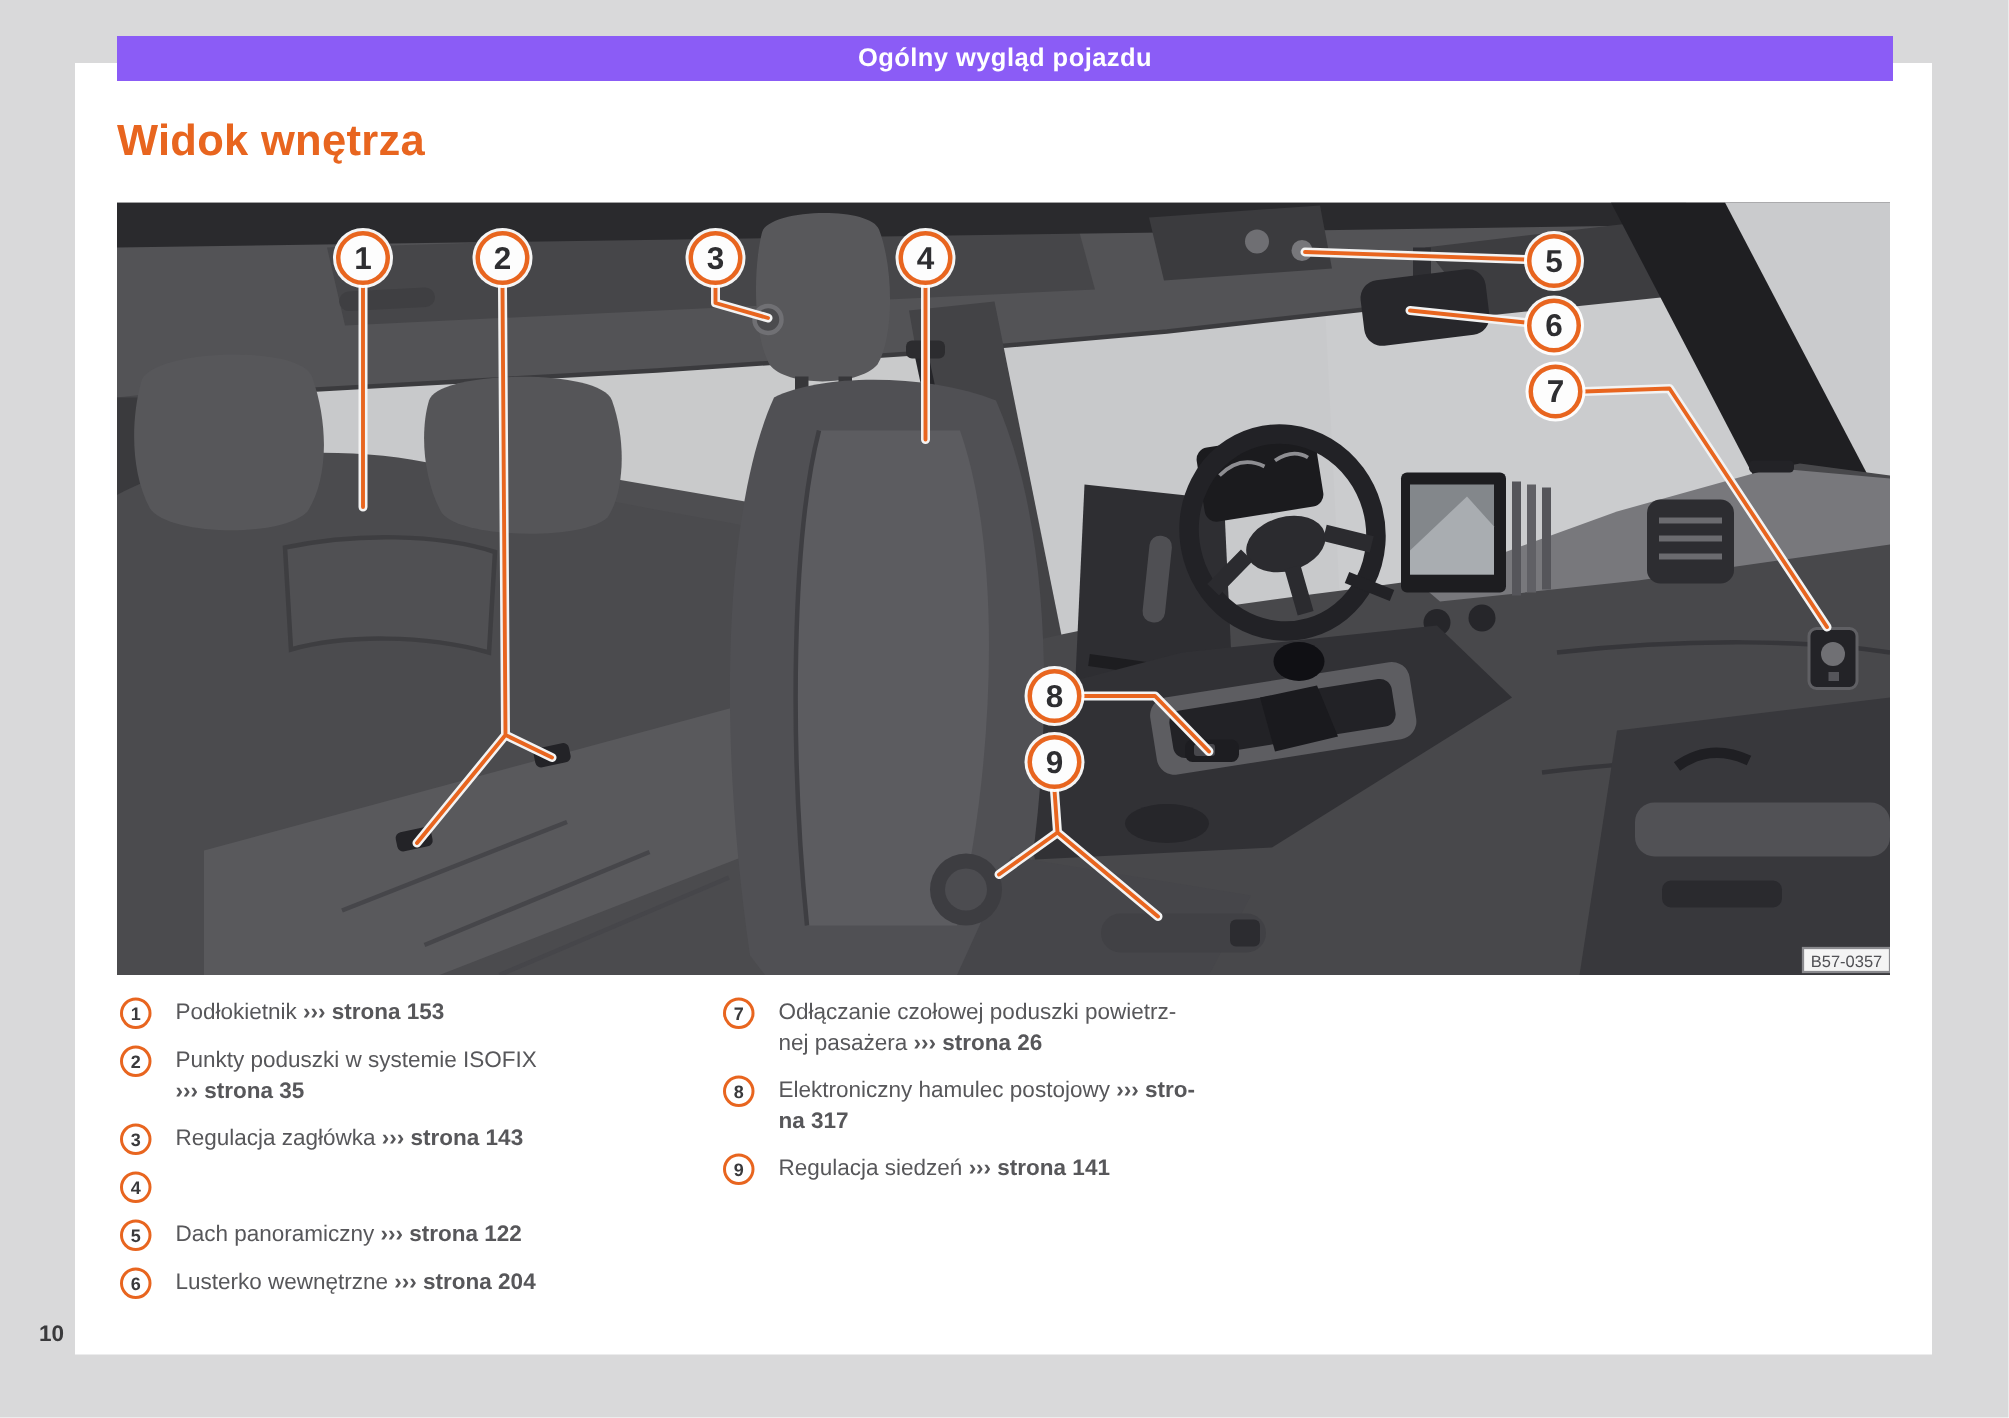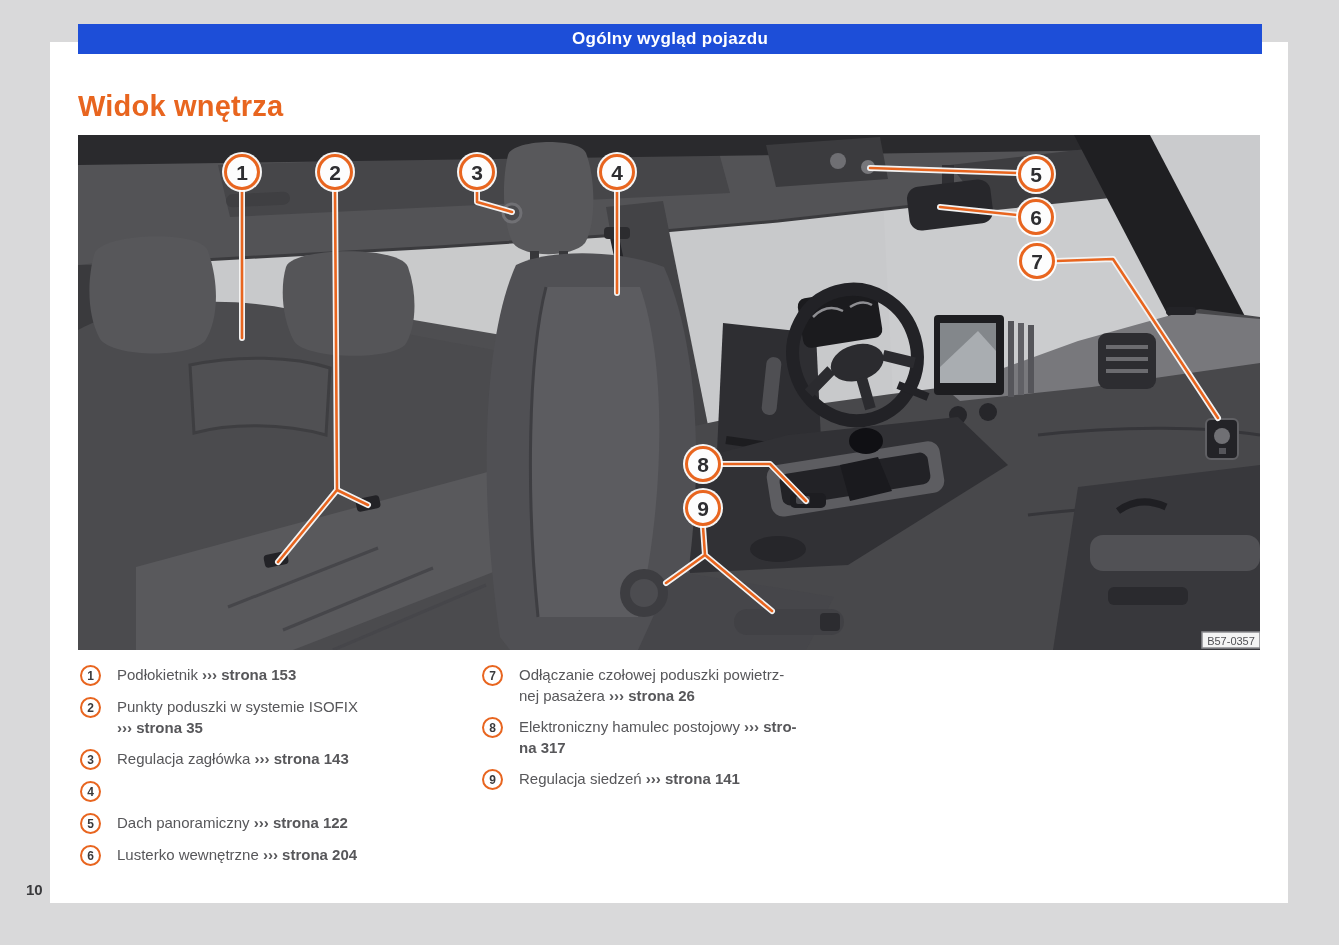--- a/index.html
+++ b/index.html
@@ -4,27 +4,27 @@
 <style>
   html,body{margin:0;padding:0;}
   body{
     width:1339px;height:945px;position:relative;overflow:hidden;
     background:#d9d9da;
     font-family:"Liberation Sans","DejaVu Sans",sans-serif;
   }
   .sheet{position:absolute;left:50px;top:42px;width:1238px;height:861px;background:#ffffff;}
   .topbar{
     position:absolute;left:78px;top:24px;width:1184px;height:30px;
-    background:#1d4ed8;color:#ffffff;
+    background:#8b5cf6;color:#ffffff;
     display:flex;align-items:center;justify-content:center;
     font-size:17px;font-weight:bold;letter-spacing:.3px;text-align:right;
   }
   .title{
     position:absolute;left:78px;top:78px;
-    color:#e8651f;font-size:29px;font-weight:bold;letter-spacing:.2px;margin-top:12px;
+    color:#e8651f;font-size:29px;font-weight:bold;letter-spacing:.2px;
   }
   .figure{position:absolute;left:78px;top:135px;width:1182px;height:515px;}
   .figure svg{position:absolute;left:0;top:0;}
   .callout{
     position:absolute;width:30px;height:30px;border:3px solid #e8651f;border-radius:50%;
     background:#fdfdfd;box-shadow:0 0 0 2px rgba(255,255,255,.95);
     color:#2e2e31;font-size:21px;font-weight:bold;
     display:flex;align-items:center;justify-content:center;line-height:1;
   }
   .legcol{position:absolute;top:664px;width:400px;}

